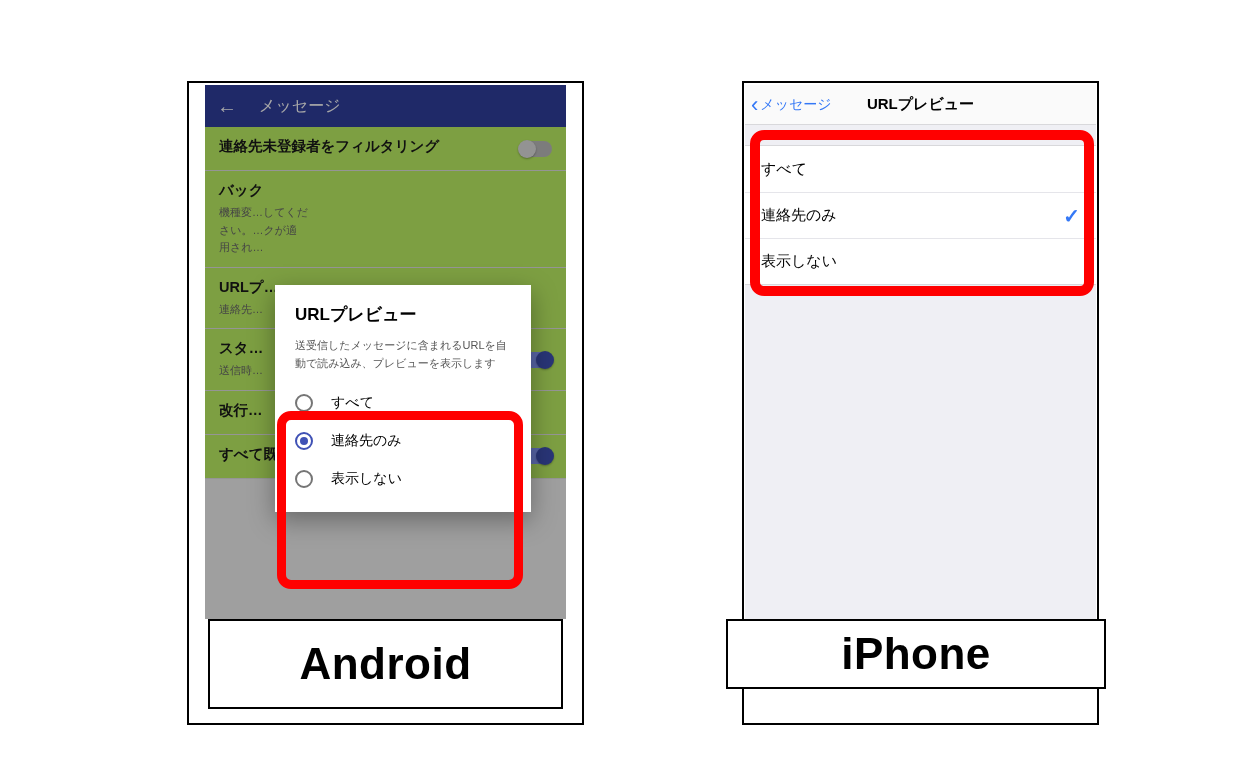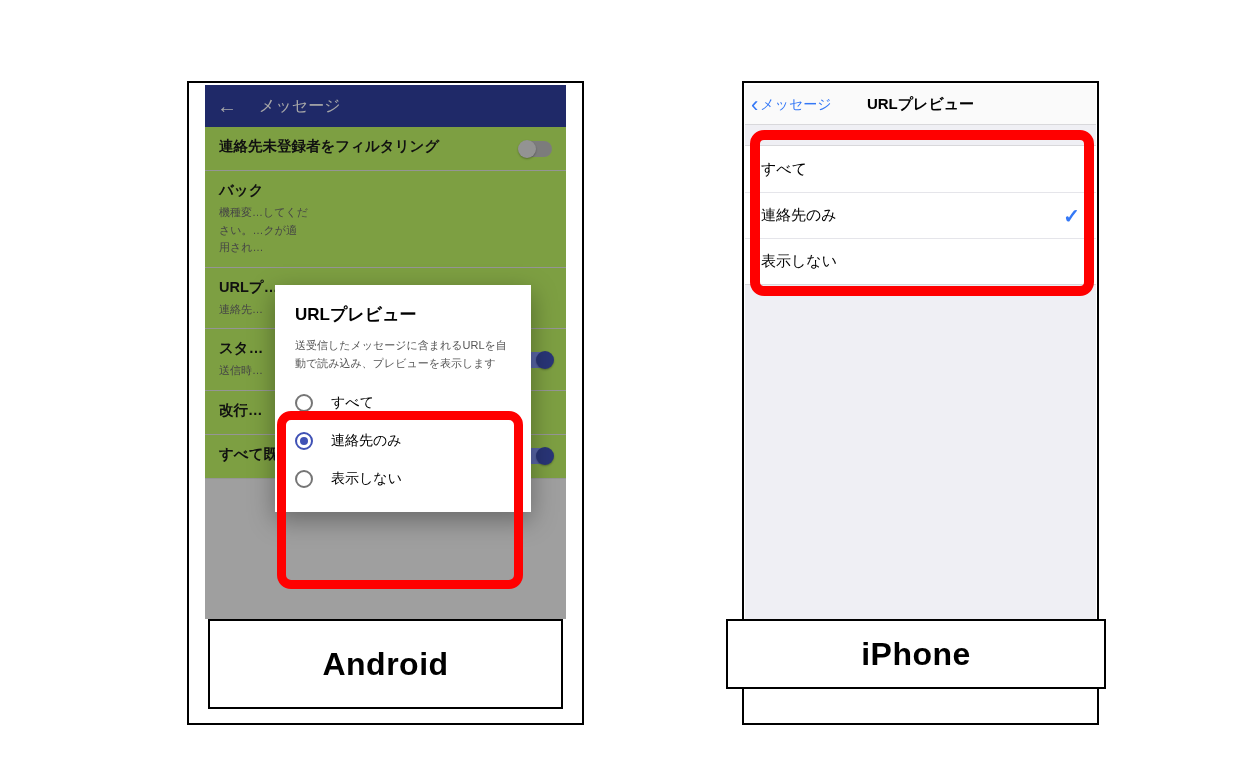--- a/index.html
+++ b/index.html
@@ -18,21 +18,21 @@
     .device.android-d { left: 187px; top: 81px; width: 397px; height: 644px; }
     .device.iphone-d  { left: 742px; top: 81px; width: 357px; height: 644px; }
     .label-box {
       position: absolute;
       background: #fff;
       border: 2px solid #000;
       display: flex;
       align-items: center;
       justify-content: center;
       font-weight: 800;
-      font-size: 32px;
+      font-size: 44px;
       letter-spacing: 0.5px;
     }
     .label-box.android { left: 208px; top: 619px; width: 355px; height: 90px; }
     .label-box.iphone  { left: 726px; top: 619px; width: 380px; height: 70px; }
 
     
     .a-screen { position: absolute; left: 205px; top: 85px; width: 361px; height: 534px; overflow: hidden; }
     .a-appbar { height: 42px; background: #303f9f; color: #fff; display: flex; align-items: center; padding: 0 12px; font-size: 16px; font-weight: 500; }
     .a-appbar .back { margin-right: 22px; font-size: 20px; }
     .a-content { background: #f2f2f2; height: calc(100% - 42px); }

